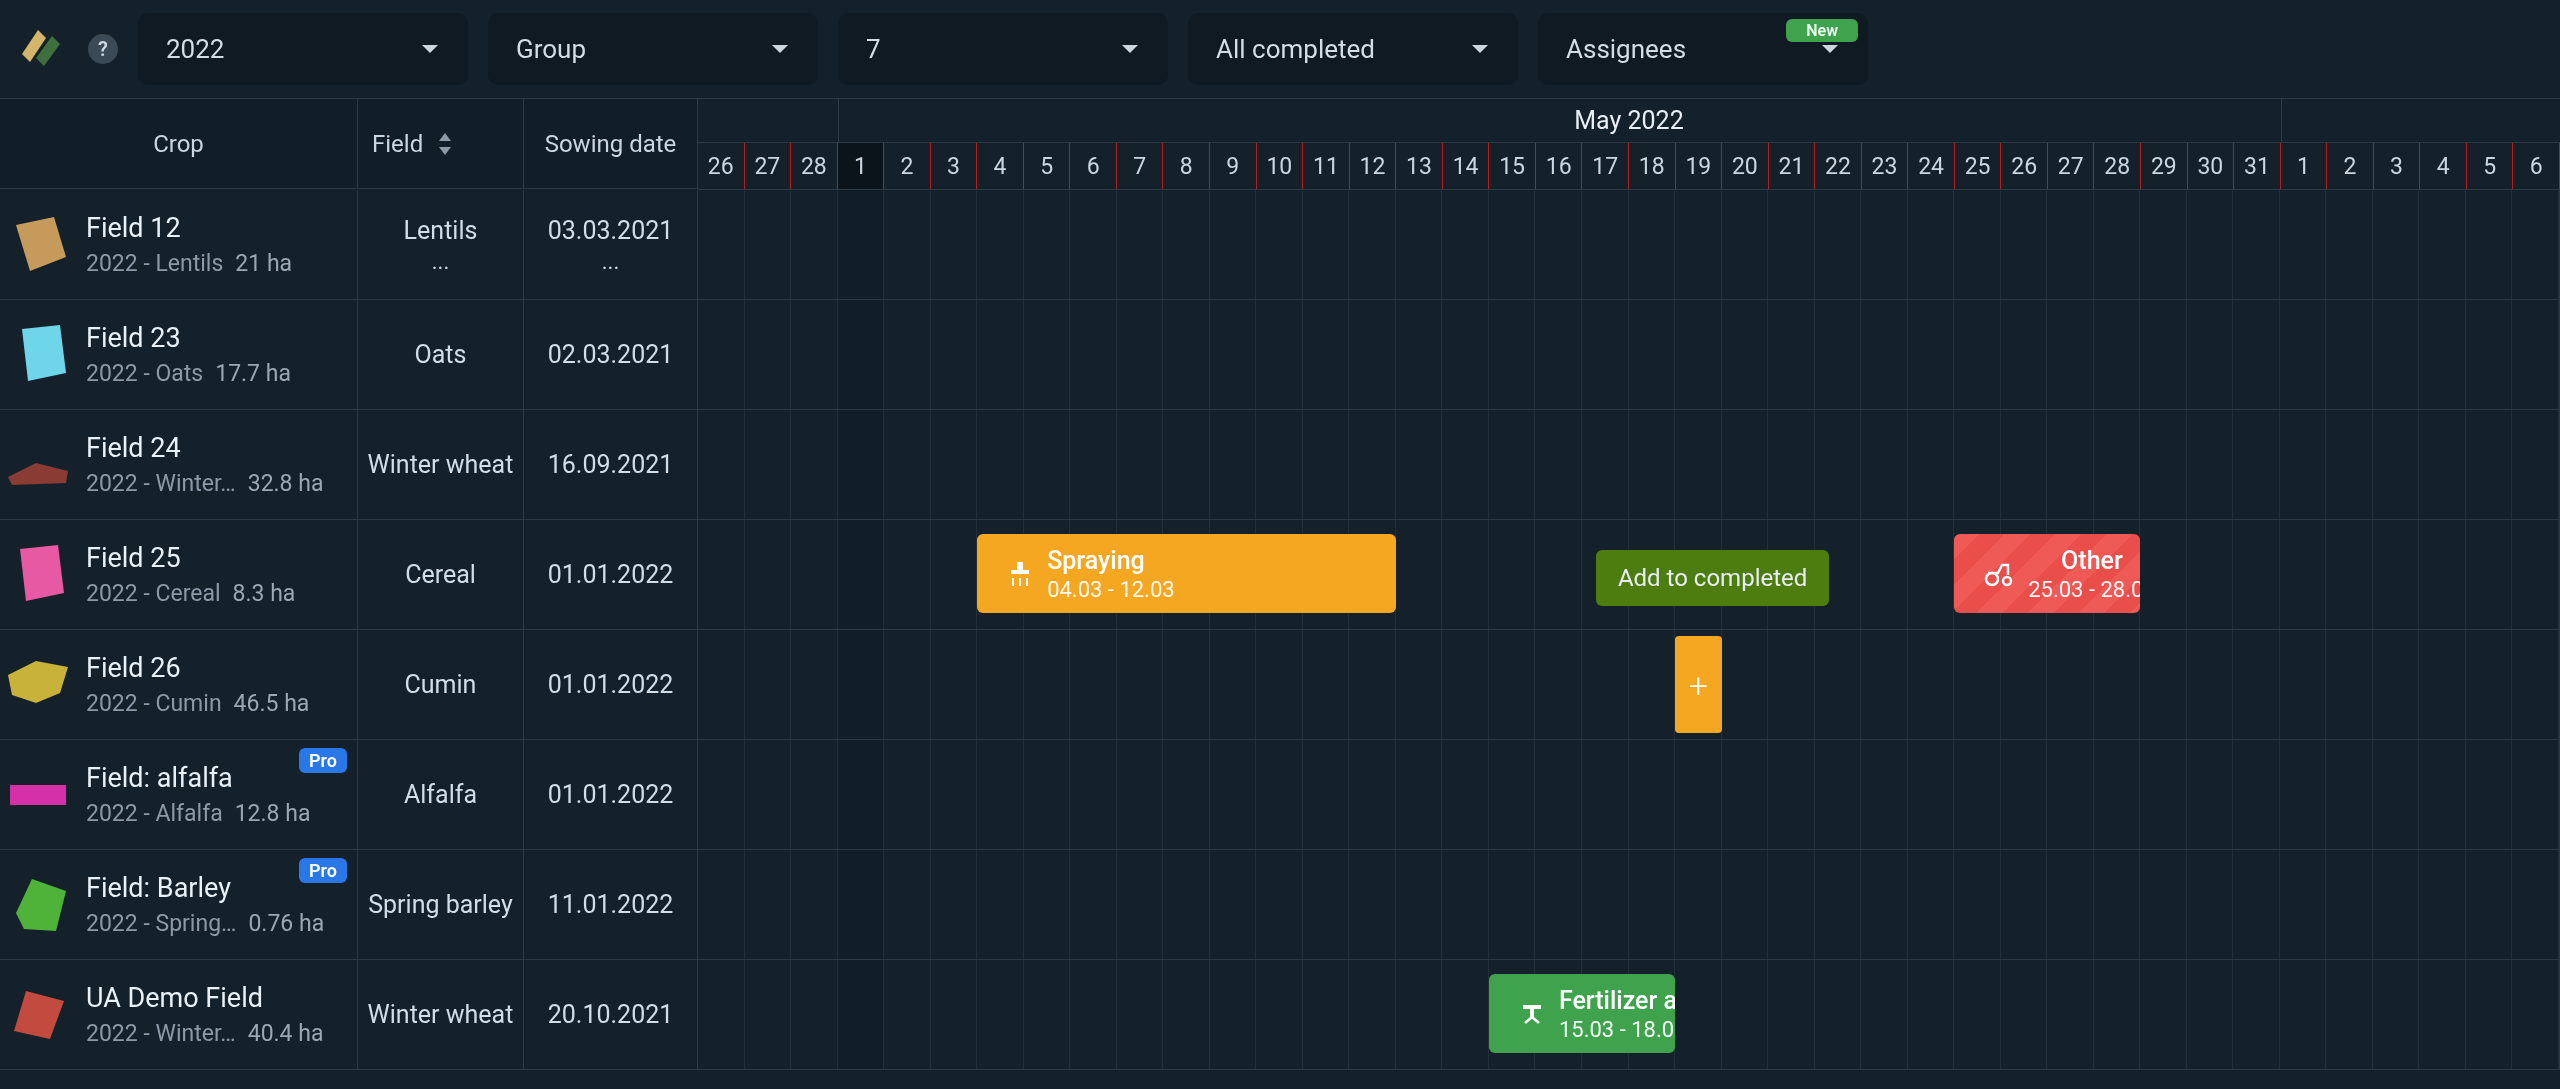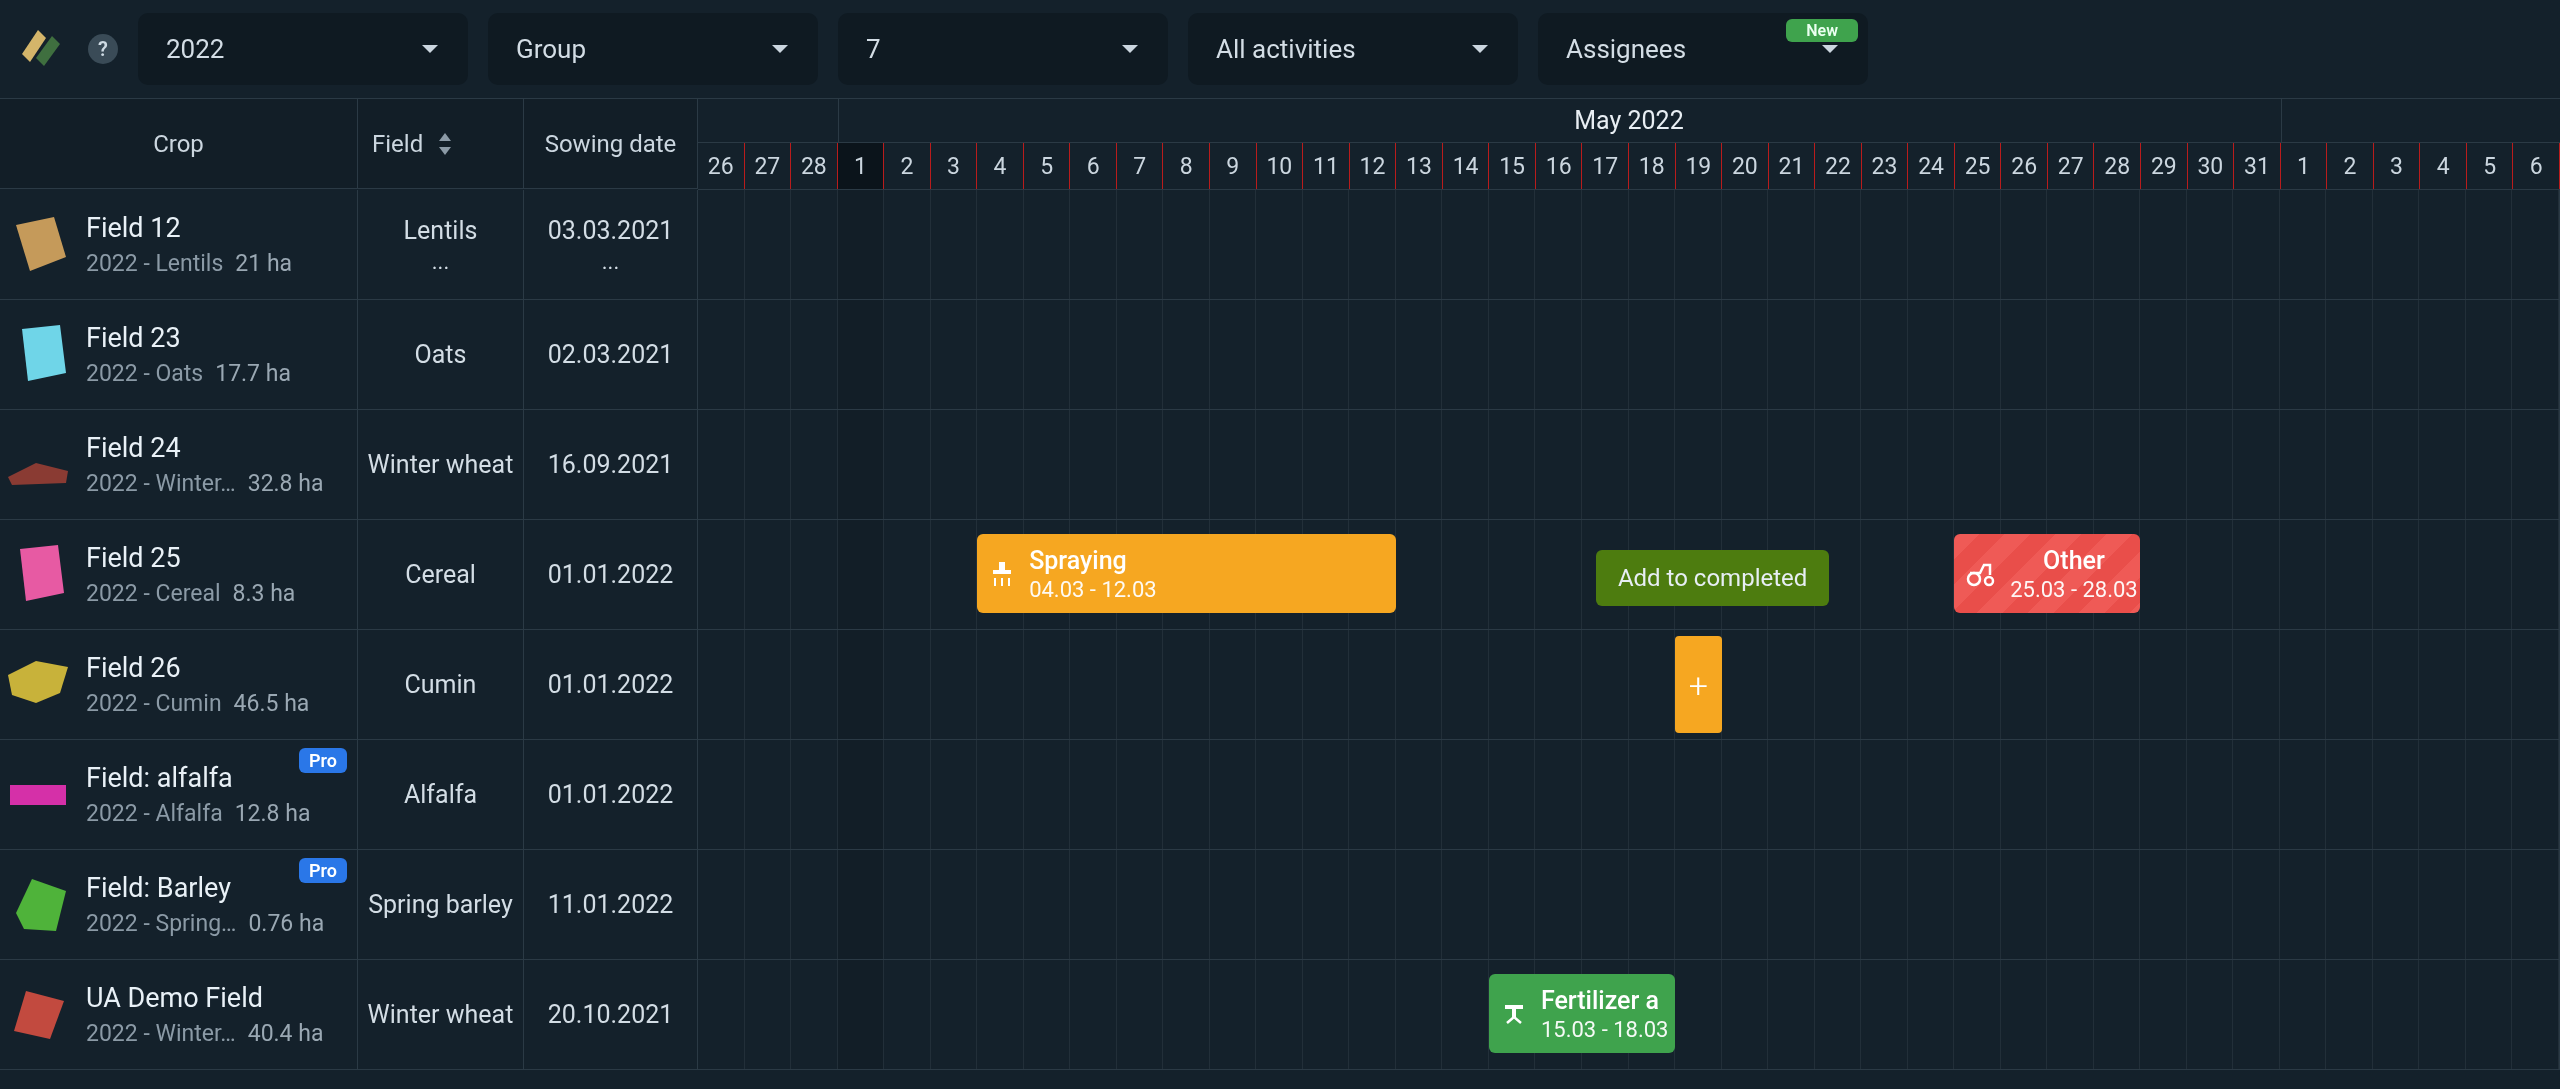--- a/index.html
+++ b/index.html
@@ -149,21 +149,21 @@
     background:#2a77e8;color:#fff;font-size:18px;font-weight:600;
     padding:2px 10px;border-radius:6px;
   }
 
   
   .bar {
     position:absolute;
     top:14px; bottom:16px;
     border-radius:6px;
     display:flex;align-items:center;
-    padding:0 12px;
+    padding:0 30px;
     gap:14px;
     overflow:hidden;
     color:#fff;
   }
   .bar .btxt{display:flex;flex-direction:column;gap:2px;}
   .bar .btitle{font-size:25px;font-weight:500;white-space:nowrap;}
   .bar .bdates{font-size:22px;opacity:.95;white-space:nowrap;}
   .bar.orange{background:#f6a721;}
   .bar.orange-plus{background:#f6a721;}
   .bar.red{background:#ef5a56;background-image:repeating-linear-gradient(135deg,#ef5a56 0 18px,#e94e4a 18px 36px);}
@@ -218,21 +218,21 @@
   <div class="dropdown">
     <span>7</span>
     <span class="chev">
       <svg width="20" height="14" viewBox="0 0 20 14">
           <path d="M2 3l8 8 8-8" fill="#cbd6df"></path>
         </svg>
     </span>
   </div>
 
   <div class="dropdown">
-    <span>All activities</span>
+    <span>All completed</span>
     <span class="chev">
       <svg width="20" height="14" viewBox="0 0 20 14">
           <path d="M2 3l8 8 8-8" fill="#cbd6df"></path>
         </svg>
     </span>
   </div>
 
   <div class="dropdown assignees">
     <span>Assignees</span>
     <span class="chev">

